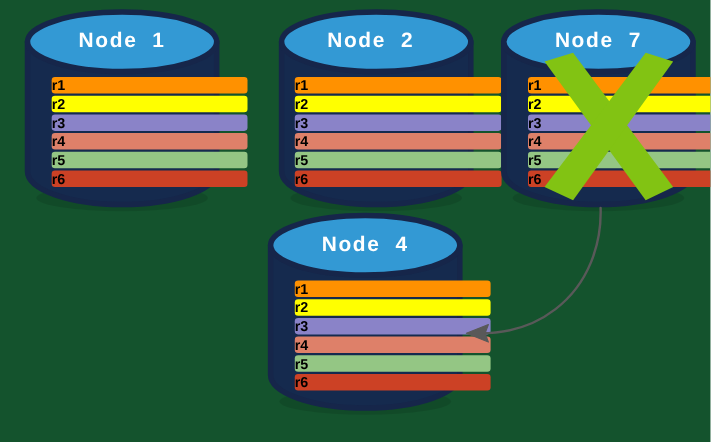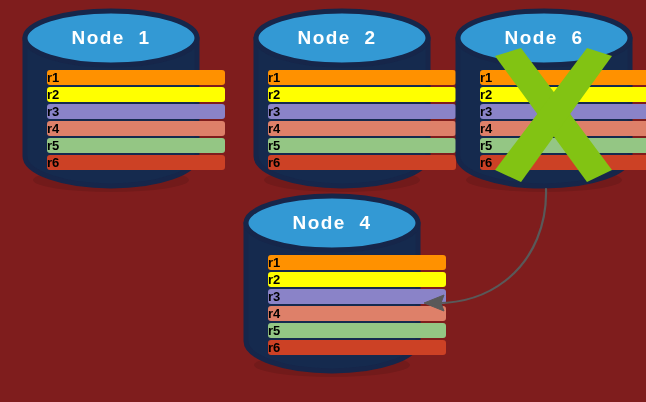--- a/index.html
+++ b/index.html
@@ -7,21 +7,21 @@
     padding: 0;
     background: #ffffff;
   }
   body {
     font-family: "Liberation Sans", sans-serif;
   }
   #canvas {
     position: relative;
     width: 646px;
     height: 402px;
-    background: #7f1d1d;
+    background: #14532d;
     overflow: hidden;
   }
   .node {
     position: absolute;
   }
   .node svg {
     display: block;
     overflow: visible;
   }
   .node-title {
@@ -128,21 +128,21 @@
       </div>
     </div>
   </div>
 
   <div class="node" style="left:455px; top:8px; width:178px; height:180px;">
     <svg width="178" height="180" viewBox="0 0 178 180">
       <ellipse cx="89" cy="172" rx="78" ry="12" fill="#000000" opacity="0.10"></ellipse>
       <path d="M3,30 L3,148 A86,30 0 0 0 175,148 L175,30 Z" fill="#152A4E" stroke="#16264a" stroke-width="5" stroke-linejoin="round"></path>
       <ellipse cx="89" cy="30" rx="86" ry="27" fill="#3399D4" stroke="#16264a" stroke-width="5"></ellipse>
     </svg>
-    <div class="node-title" style="top:19px;">Node  6</div>
+    <div class="node-title" style="top:19px;">Node  7</div>
     <div class="rows" style="top:62px; padding:0 25px;">
       <div class="row-bar" style="background:#FF9100; height:15px; margin-bottom:2px;">
         <span>r1</span>
       </div>
       <div class="row-bar" style="background:#FFFF00; height:15px; margin-bottom:2px;">
         <span>r2</span>
       </div>
       <div class="row-bar" style="background:#8A83C8; height:15px; margin-bottom:2px;">
         <span>r3</span>
       </div>

